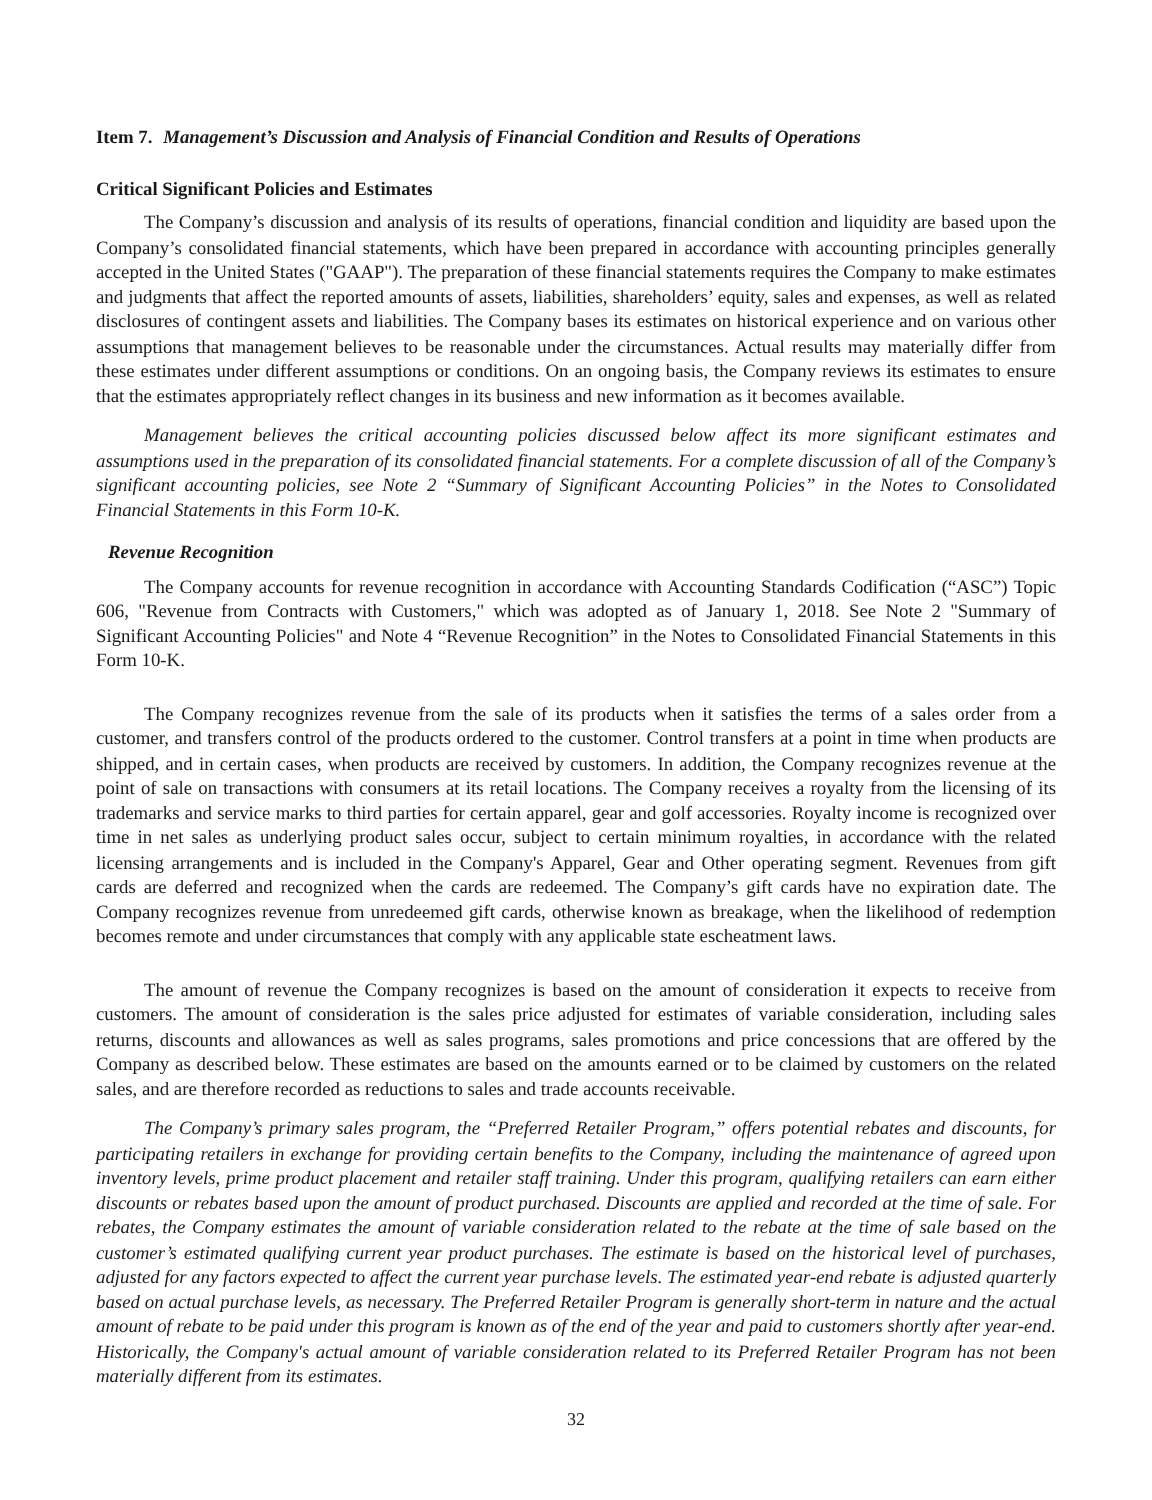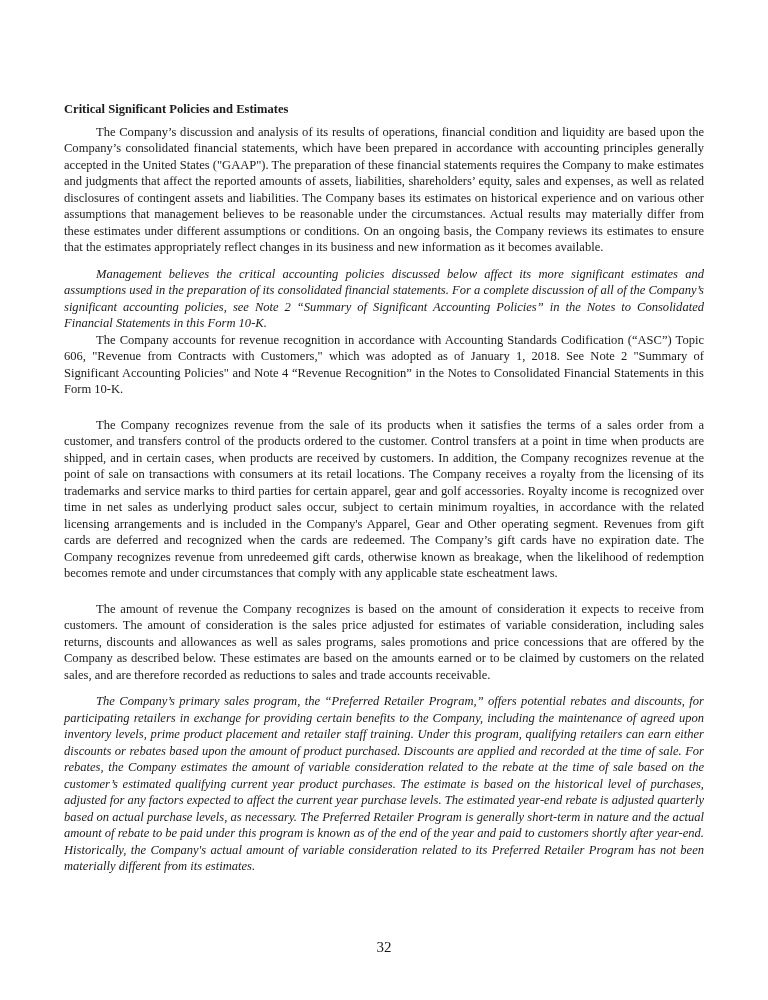--- a/index.html
+++ b/index.html
@@ -62,34 +62,39 @@
       margin-bottom: 0;
     }
     .gap-lg { margin-top: 10px; font-style: italic; }
     .gap-sm { margin-top: 19px; }
     .page-number {
       position: absolute;
       top: 939px;
       left: 0;
       width: 768px;
       text-align: center;
-      font-size: 15px;
+      font-size: 12px;
     }
   </style>
 </head>
 <body>
 
 <div class="page">
+  <div class="item-heading">
+    <span class="item-num">Item 7.</span>
+    <span class="item-title">Management’s Discussion and Analysis of Financial Condition and Results of Operations</span>
+  </div>
 
 
   <div class="section-heading">Critical Significant Policies and Estimates</div>
 
   <p class="para">The Company’s discussion and analysis of its results of operations, financial condition and liquidity are based upon the Company’s consolidated financial statements, which have been prepared in accordance with accounting principles generally accepted in the United States ("GAAP"). The preparation of these financial statements requires the Company to make estimates and judgments that affect the reported amounts of assets, liabilities, shareholders’ equity, sales and expenses, as well as related disclosures of contingent assets and liabilities. The Company bases its estimates on historical experience and on various other assumptions that management believes to be reasonable under the circumstances. Actual results may materially differ from these estimates under different assumptions or conditions. On an ongoing basis, the Company reviews its estimates to ensure that the estimates appropriately reflect changes in its business and new information as it becomes available.</p>
   <p class="para gap-lg">Management believes the critical accounting policies discussed below affect its more significant estimates and assumptions used in the preparation of its consolidated financial statements. For a complete discussion of all of the Company’s significant accounting policies, see Note 2 “Summary of Significant Accounting Policies” in the Notes to Consolidated Financial Statements in this Form 10-K.</p>
 
+  <div class="subsection-heading">Revenue Recognition</div>
 
   <p class="para">The Company accounts for revenue recognition in accordance with Accounting Standards Codification (“ASC”) Topic 606, "Revenue from Contracts with Customers," which was adopted as of January 1, 2018. See Note 2 "Summary of Significant Accounting Policies" and Note 4 “Revenue Recognition” in the Notes to Consolidated Financial Statements in this Form 10-K.</p>
   <p class="para gap-sm">The Company recognizes revenue from the sale of its products when it satisfies the terms of a sales order from a customer, and transfers control of the products ordered to the customer. Control transfers at a point in time when products are shipped, and in certain cases, when products are received by customers. In addition, the Company recognizes revenue at the point of sale on transactions with consumers at its retail locations. The Company receives a royalty from the licensing of its trademarks and service marks to third parties for certain apparel, gear and golf accessories. Royalty income is recognized over time in net sales as underlying product sales occur, subject to certain minimum royalties, in accordance with the related licensing arrangements and is included in the Company's Apparel, Gear and Other operating segment. Revenues from gift cards are deferred and recognized when the cards are redeemed. The Company’s gift cards have no expiration date. The Company recognizes revenue from unredeemed gift cards, otherwise known as breakage, when the likelihood of redemption becomes remote and under circumstances that comply with any applicable state escheatment laws.</p>
   <p class="para gap-sm">The amount of revenue the Company recognizes is based on the amount of consideration it expects to receive from customers. The amount of consideration is the sales price adjusted for estimates of variable consideration, including sales returns, discounts and allowances as well as sales programs, sales promotions and price concessions that are offered by the Company as described below. These estimates are based on the amounts earned or to be claimed by customers on the related sales, and are therefore recorded as reductions to sales and trade accounts receivable.</p>
   <p class="para gap-lg">The Company’s primary sales program, the “Preferred Retailer Program,” offers potential rebates and discounts, for participating retailers in exchange for providing certain benefits to the Company, including the maintenance of agreed upon inventory levels, prime product placement and retailer staff training. Under this program, qualifying retailers can earn either discounts or rebates based upon the amount of product purchased. Discounts are applied and recorded at the time of sale. For rebates, the Company estimates the amount of variable consideration related to the rebate at the time of sale based on the customer’s estimated qualifying current year product purchases. The estimate is based on the historical level of purchases, adjusted for any factors expected to affect the current year purchase levels. The estimated year-end rebate is adjusted quarterly based on actual purchase levels, as necessary. The Preferred Retailer Program is generally short-term in nature and the actual amount of rebate to be paid under this program is known as of the end of the year and paid to customers shortly after year-end. Historically, the Company's actual amount of variable consideration related to its Preferred Retailer Program has not been materially different from its estimates.</p>
 </div>
 
 <div class="page-number">32</div>
 
 </body></html>

